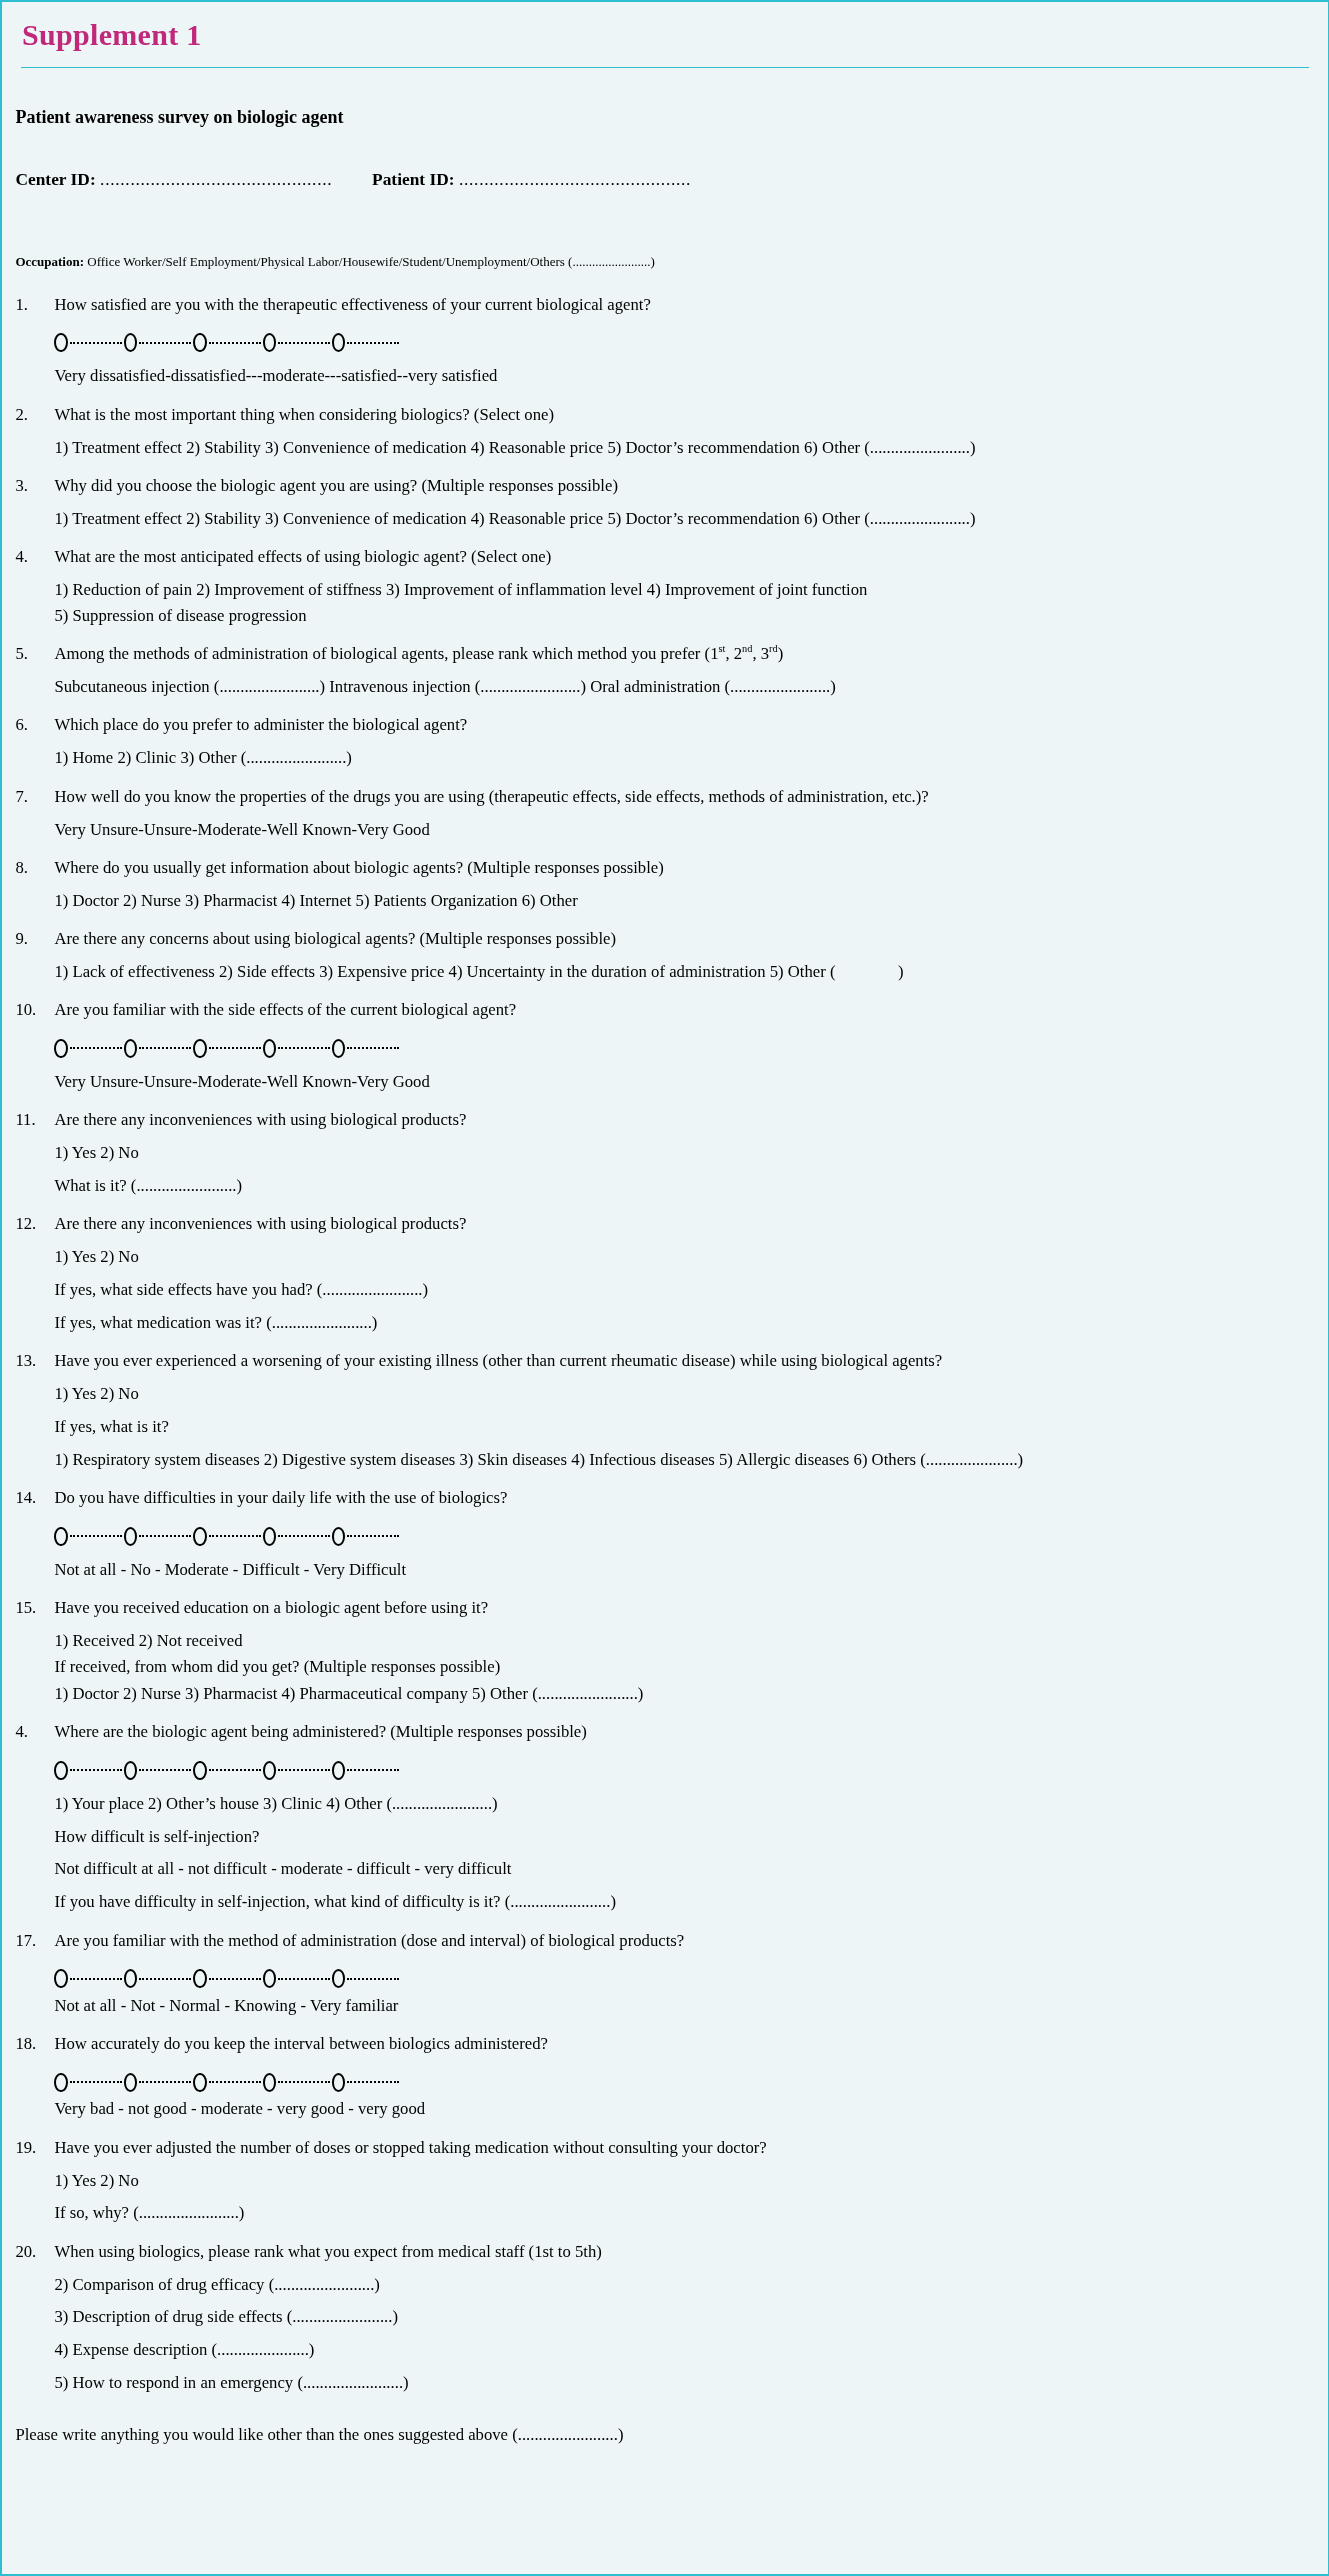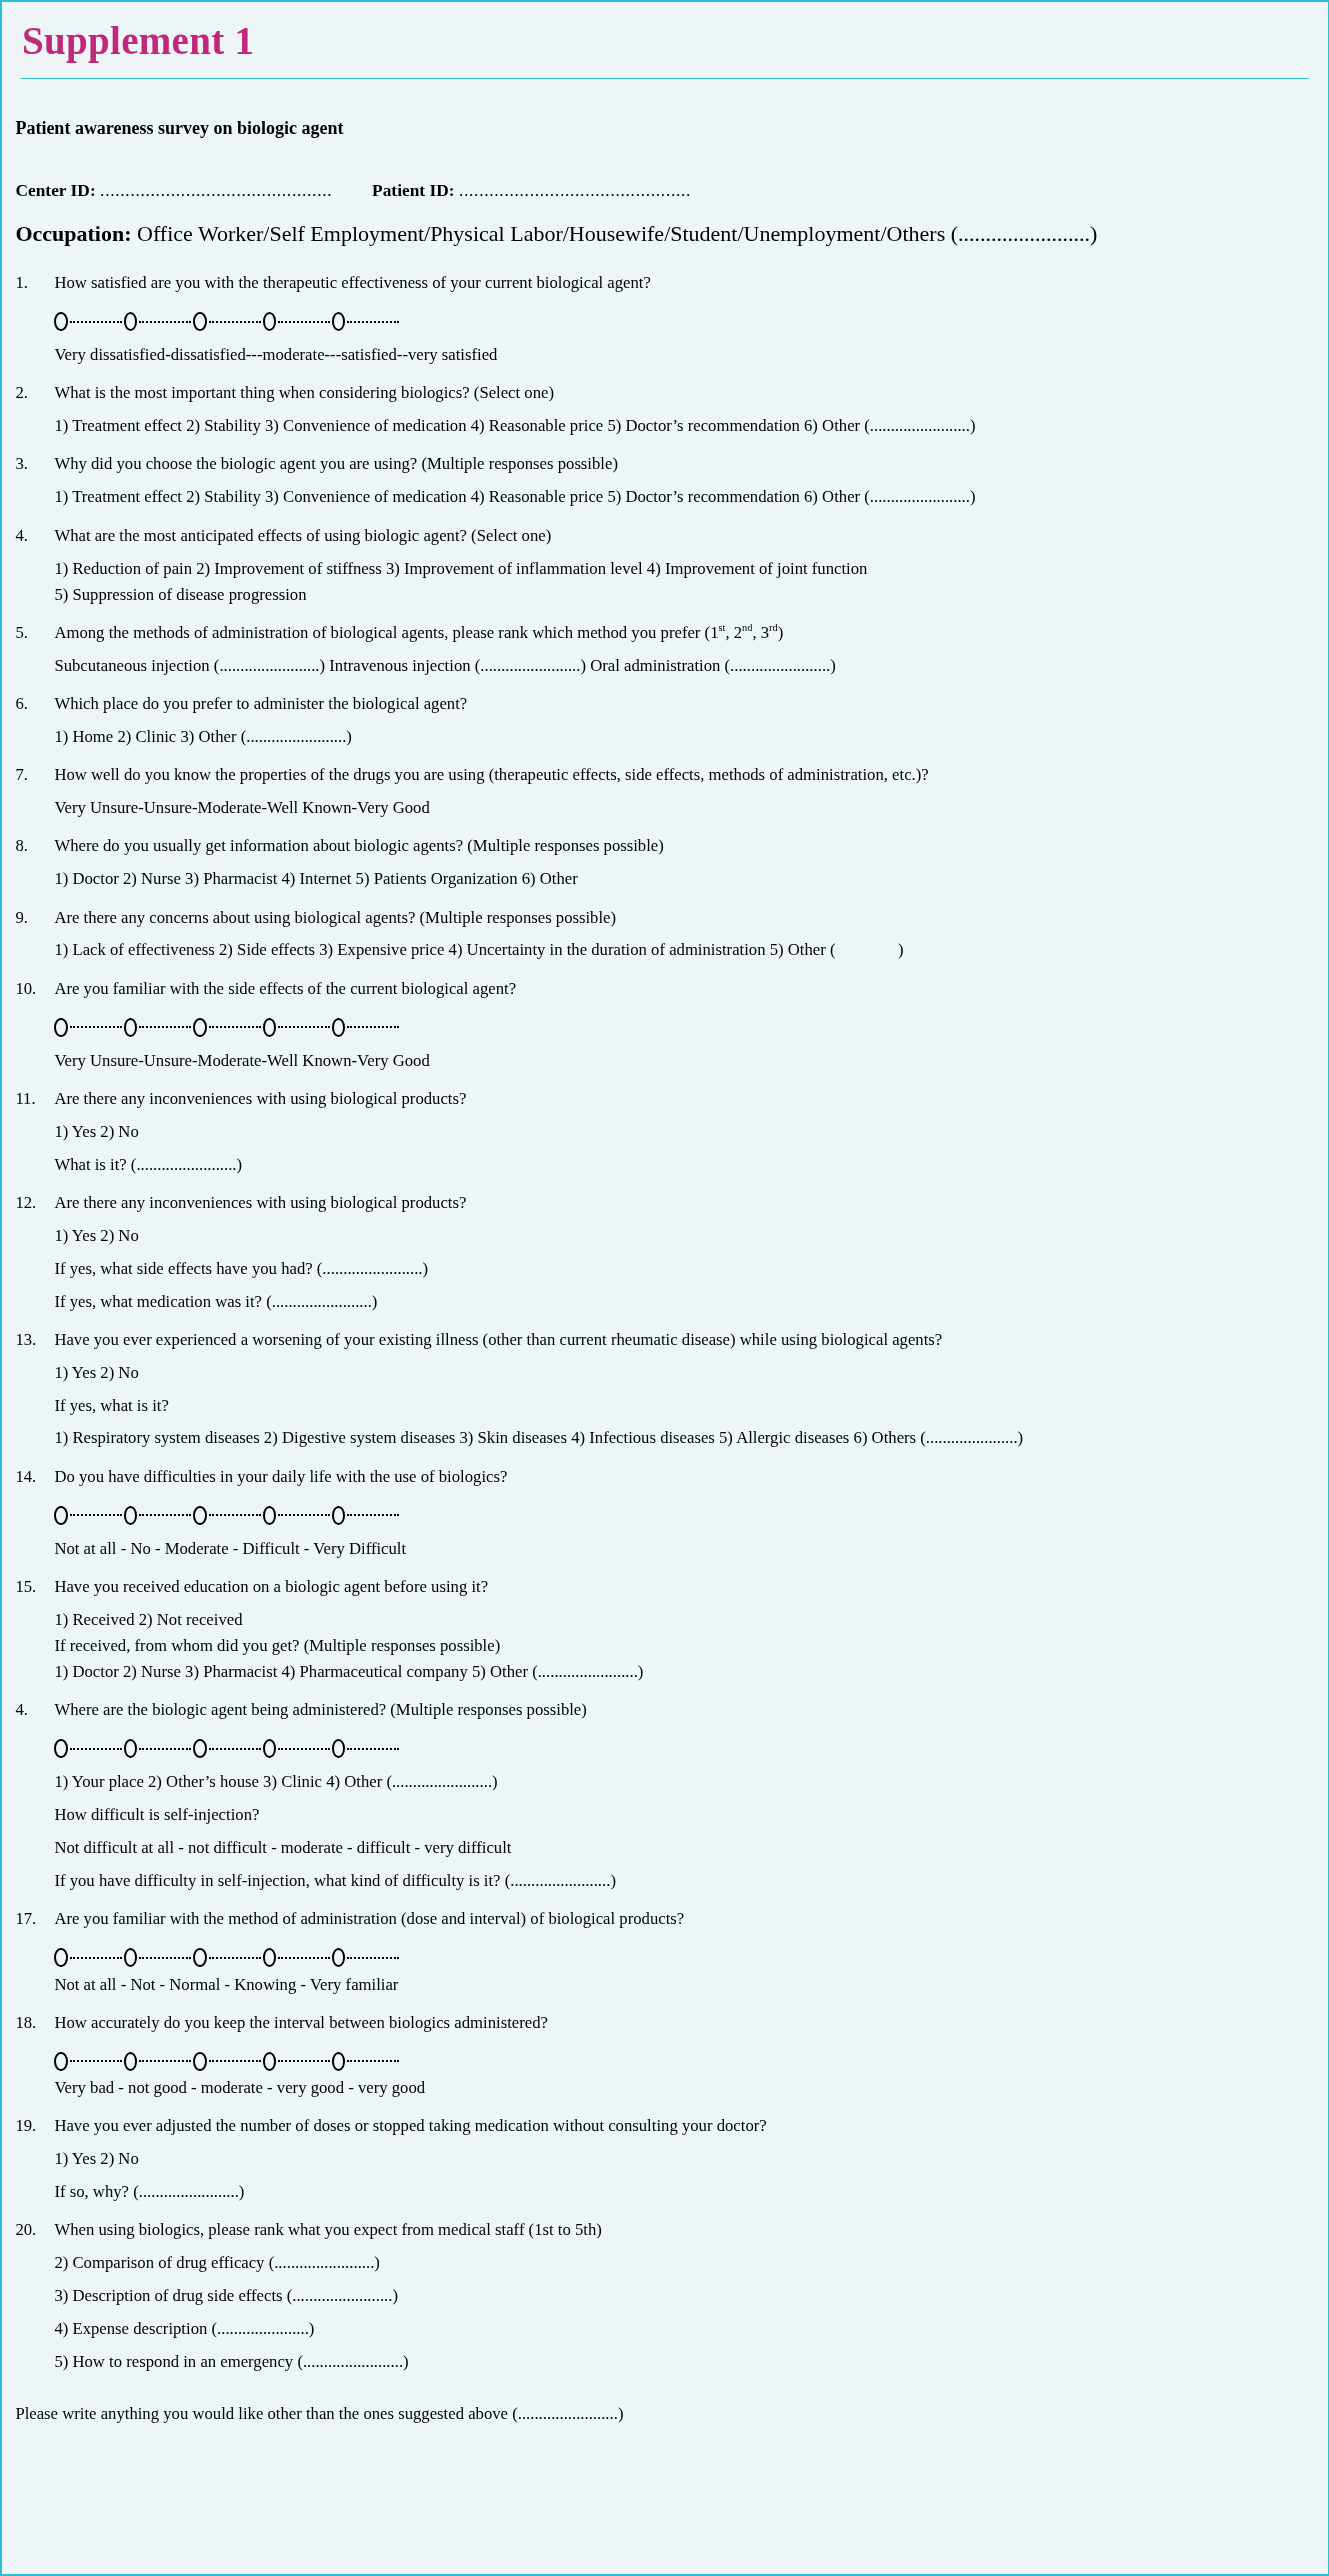--- a/index.html
+++ b/index.html
@@ -3,32 +3,32 @@
 <meta charset="utf-8">
 <style>
   html { background:#fff; }
   body { margin:0; font-family:"Liberation Serif","DejaVu Serif",serif; color:#000; }
   .page {
     width:1330px; min-height:2576px; box-sizing:border-box;
     background:#edf5f7; border:2.7px solid #2fbdd1;
     padding:6.7px 13.4px 27px 13.4px; overflow:hidden;
   }
   .page-title {
-    font-size:39px; font-weight:bold; color:#c0287a;
+    font-size:30px; font-weight:bold; color:#c0287a;
     margin:9.4px 0 0 6.7px; letter-spacing:0.3px;
   }
   .header-divider {
     border:none; border-top:1.3px solid #2fbdd1; margin:14.7px 5.4px 0 5.4px;
   }
   .survey-title { font-size:18px; font-weight:bold; margin:39px 0 0 0; }
   .id-row { margin-top:41px; font-size:17.4px; }
   .id-label { font-weight:bold;text-align:center; }
   .id-blank { letter-spacing:0.7px; }
   .id-gap { display:inline-block; width:31px; }
-  .demographics { margin-top:16px; font-size:22px; line-height:1.52; }
+  .demographics { margin-top:62px; font-size:13px; line-height:1.52; }
   .demo-label { font-weight:bold; }
   .questions { margin-top:23px; font-size:16.7px; }
   .question { margin-top:17.4px; }
   .q-row { display:flex; line-height:1.25; }
   .q-num { flex:none; width:39px; }
   .q-stem { flex:1; }
   .q-stem sup { font-size:0.62em; line-height:0; }
   .q-line { margin:12px 0 0 39px; line-height:1.25; white-space:nowrap; }
   .q-line.tight { margin-top:5.4px; }
   .scale-row { display:flex; align-items:center; height:23px; margin:16px 0 1.3px 39px; }

